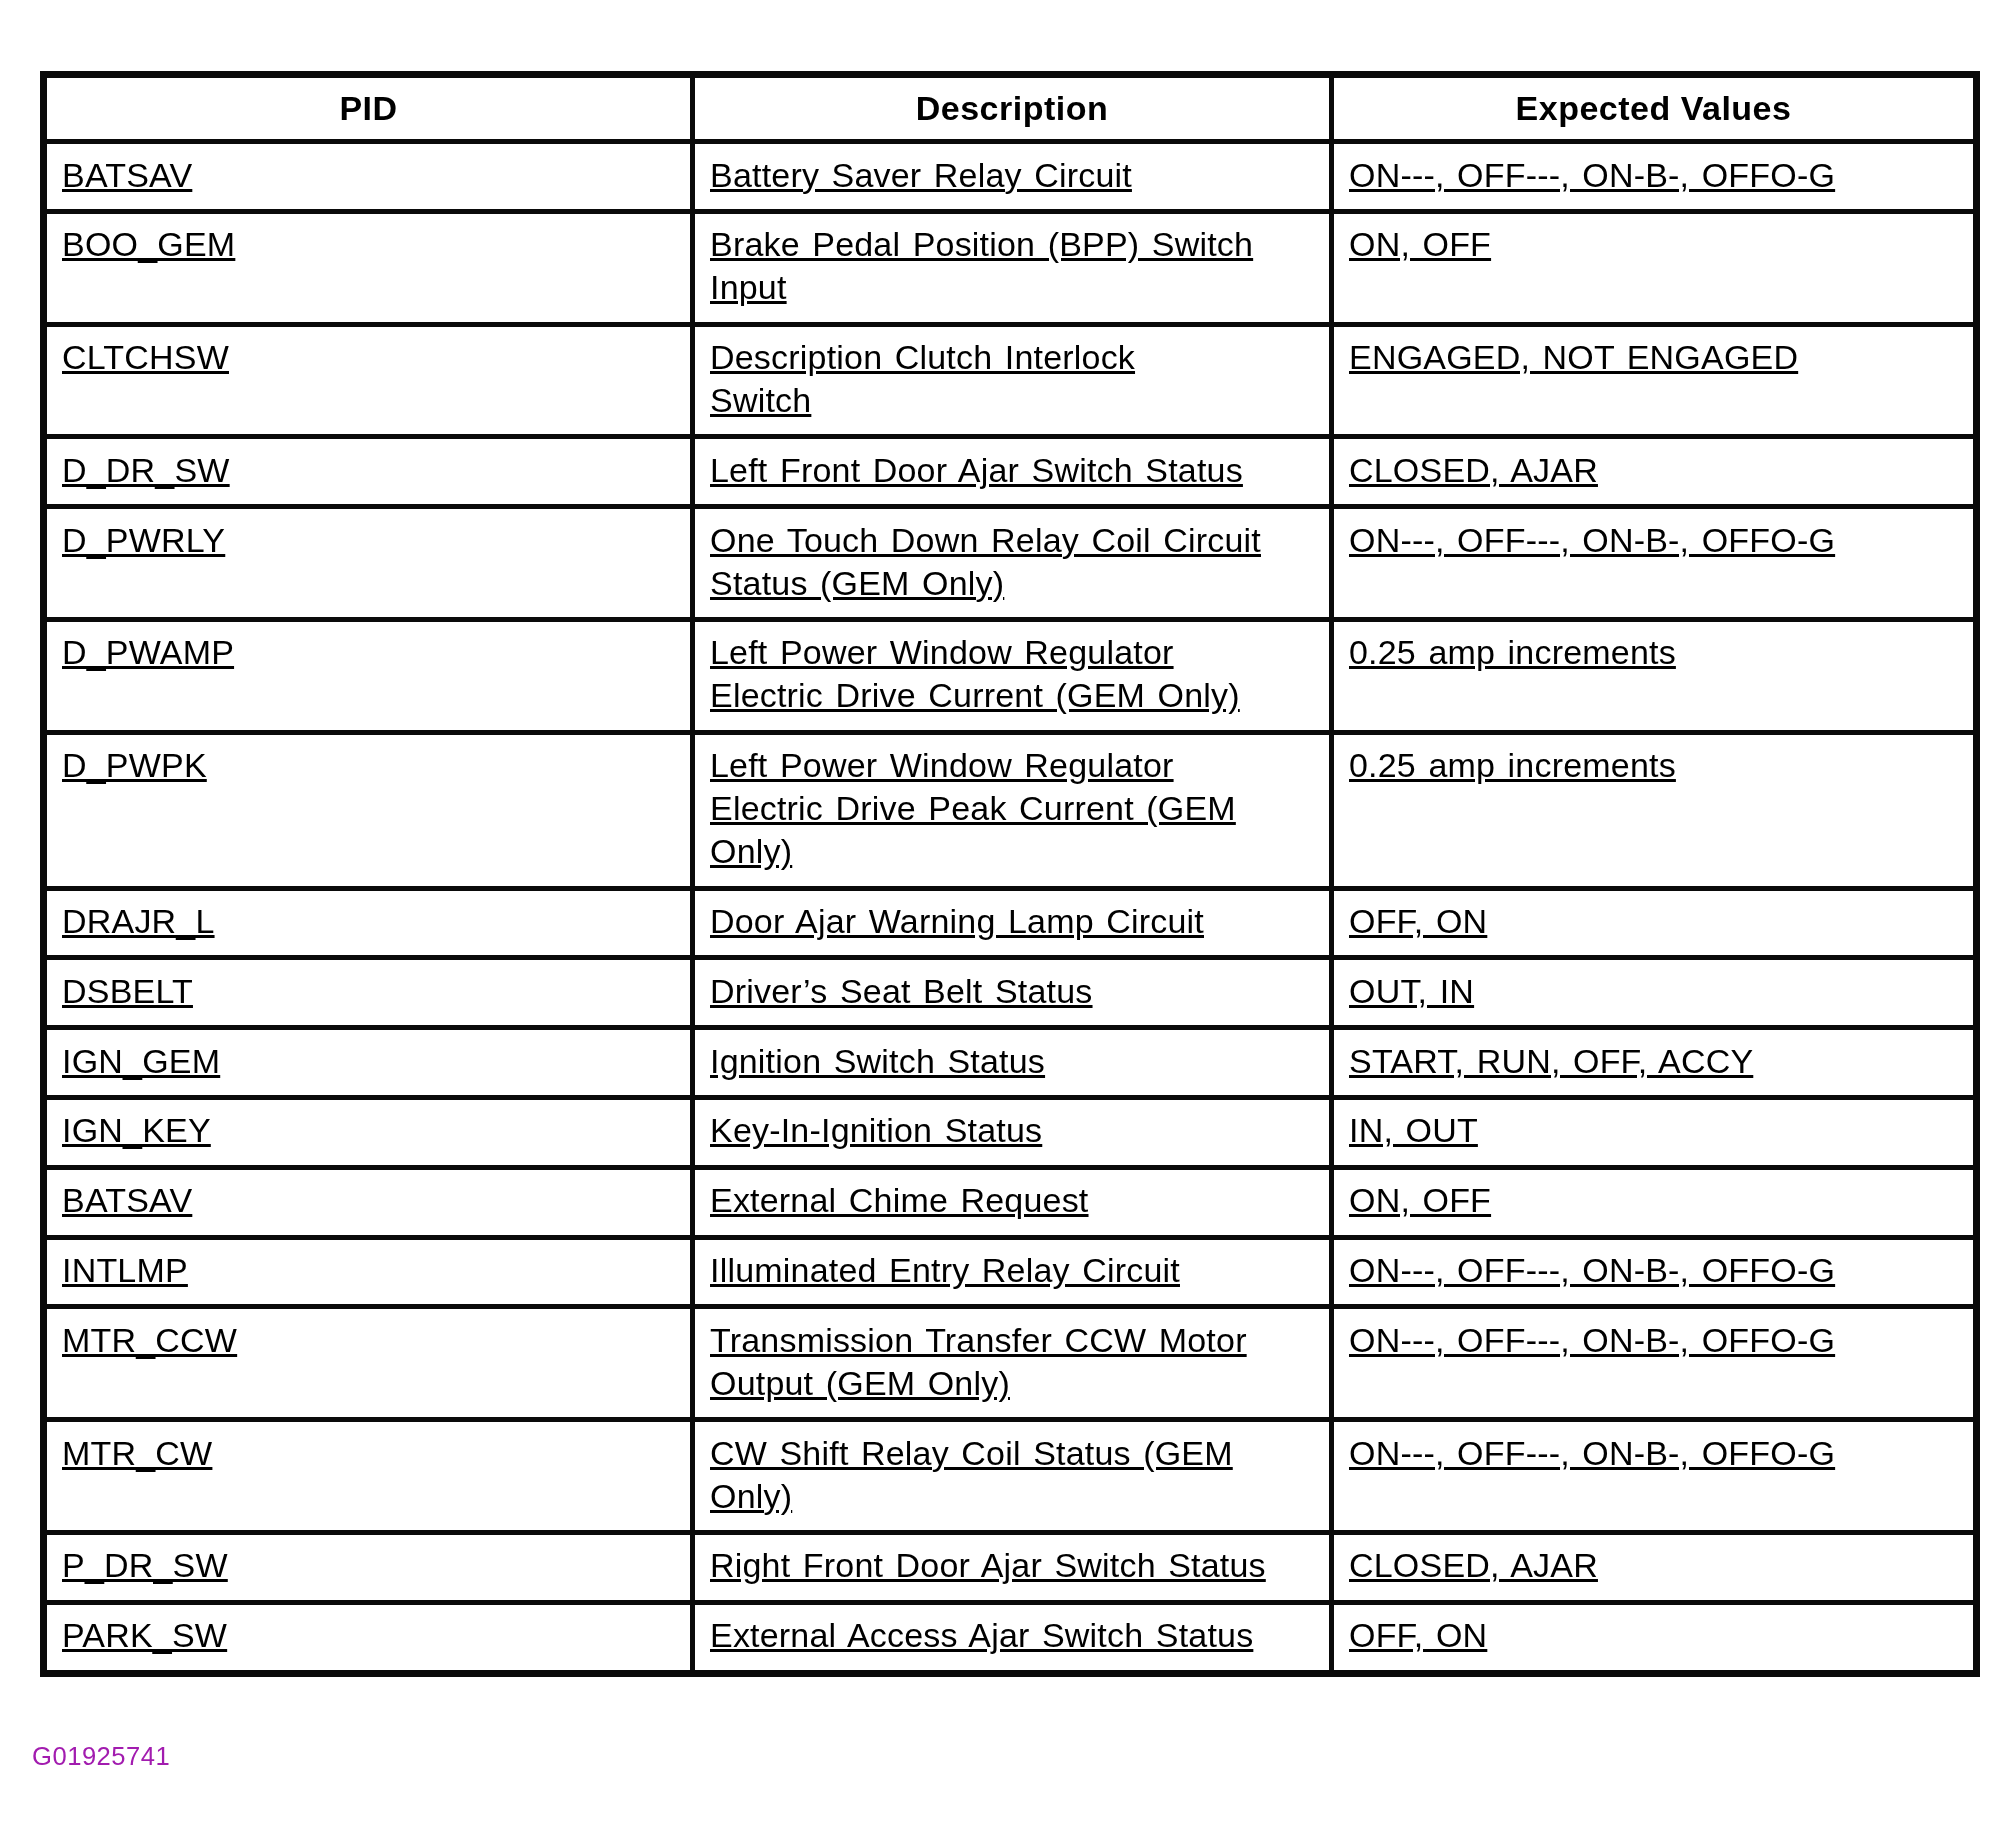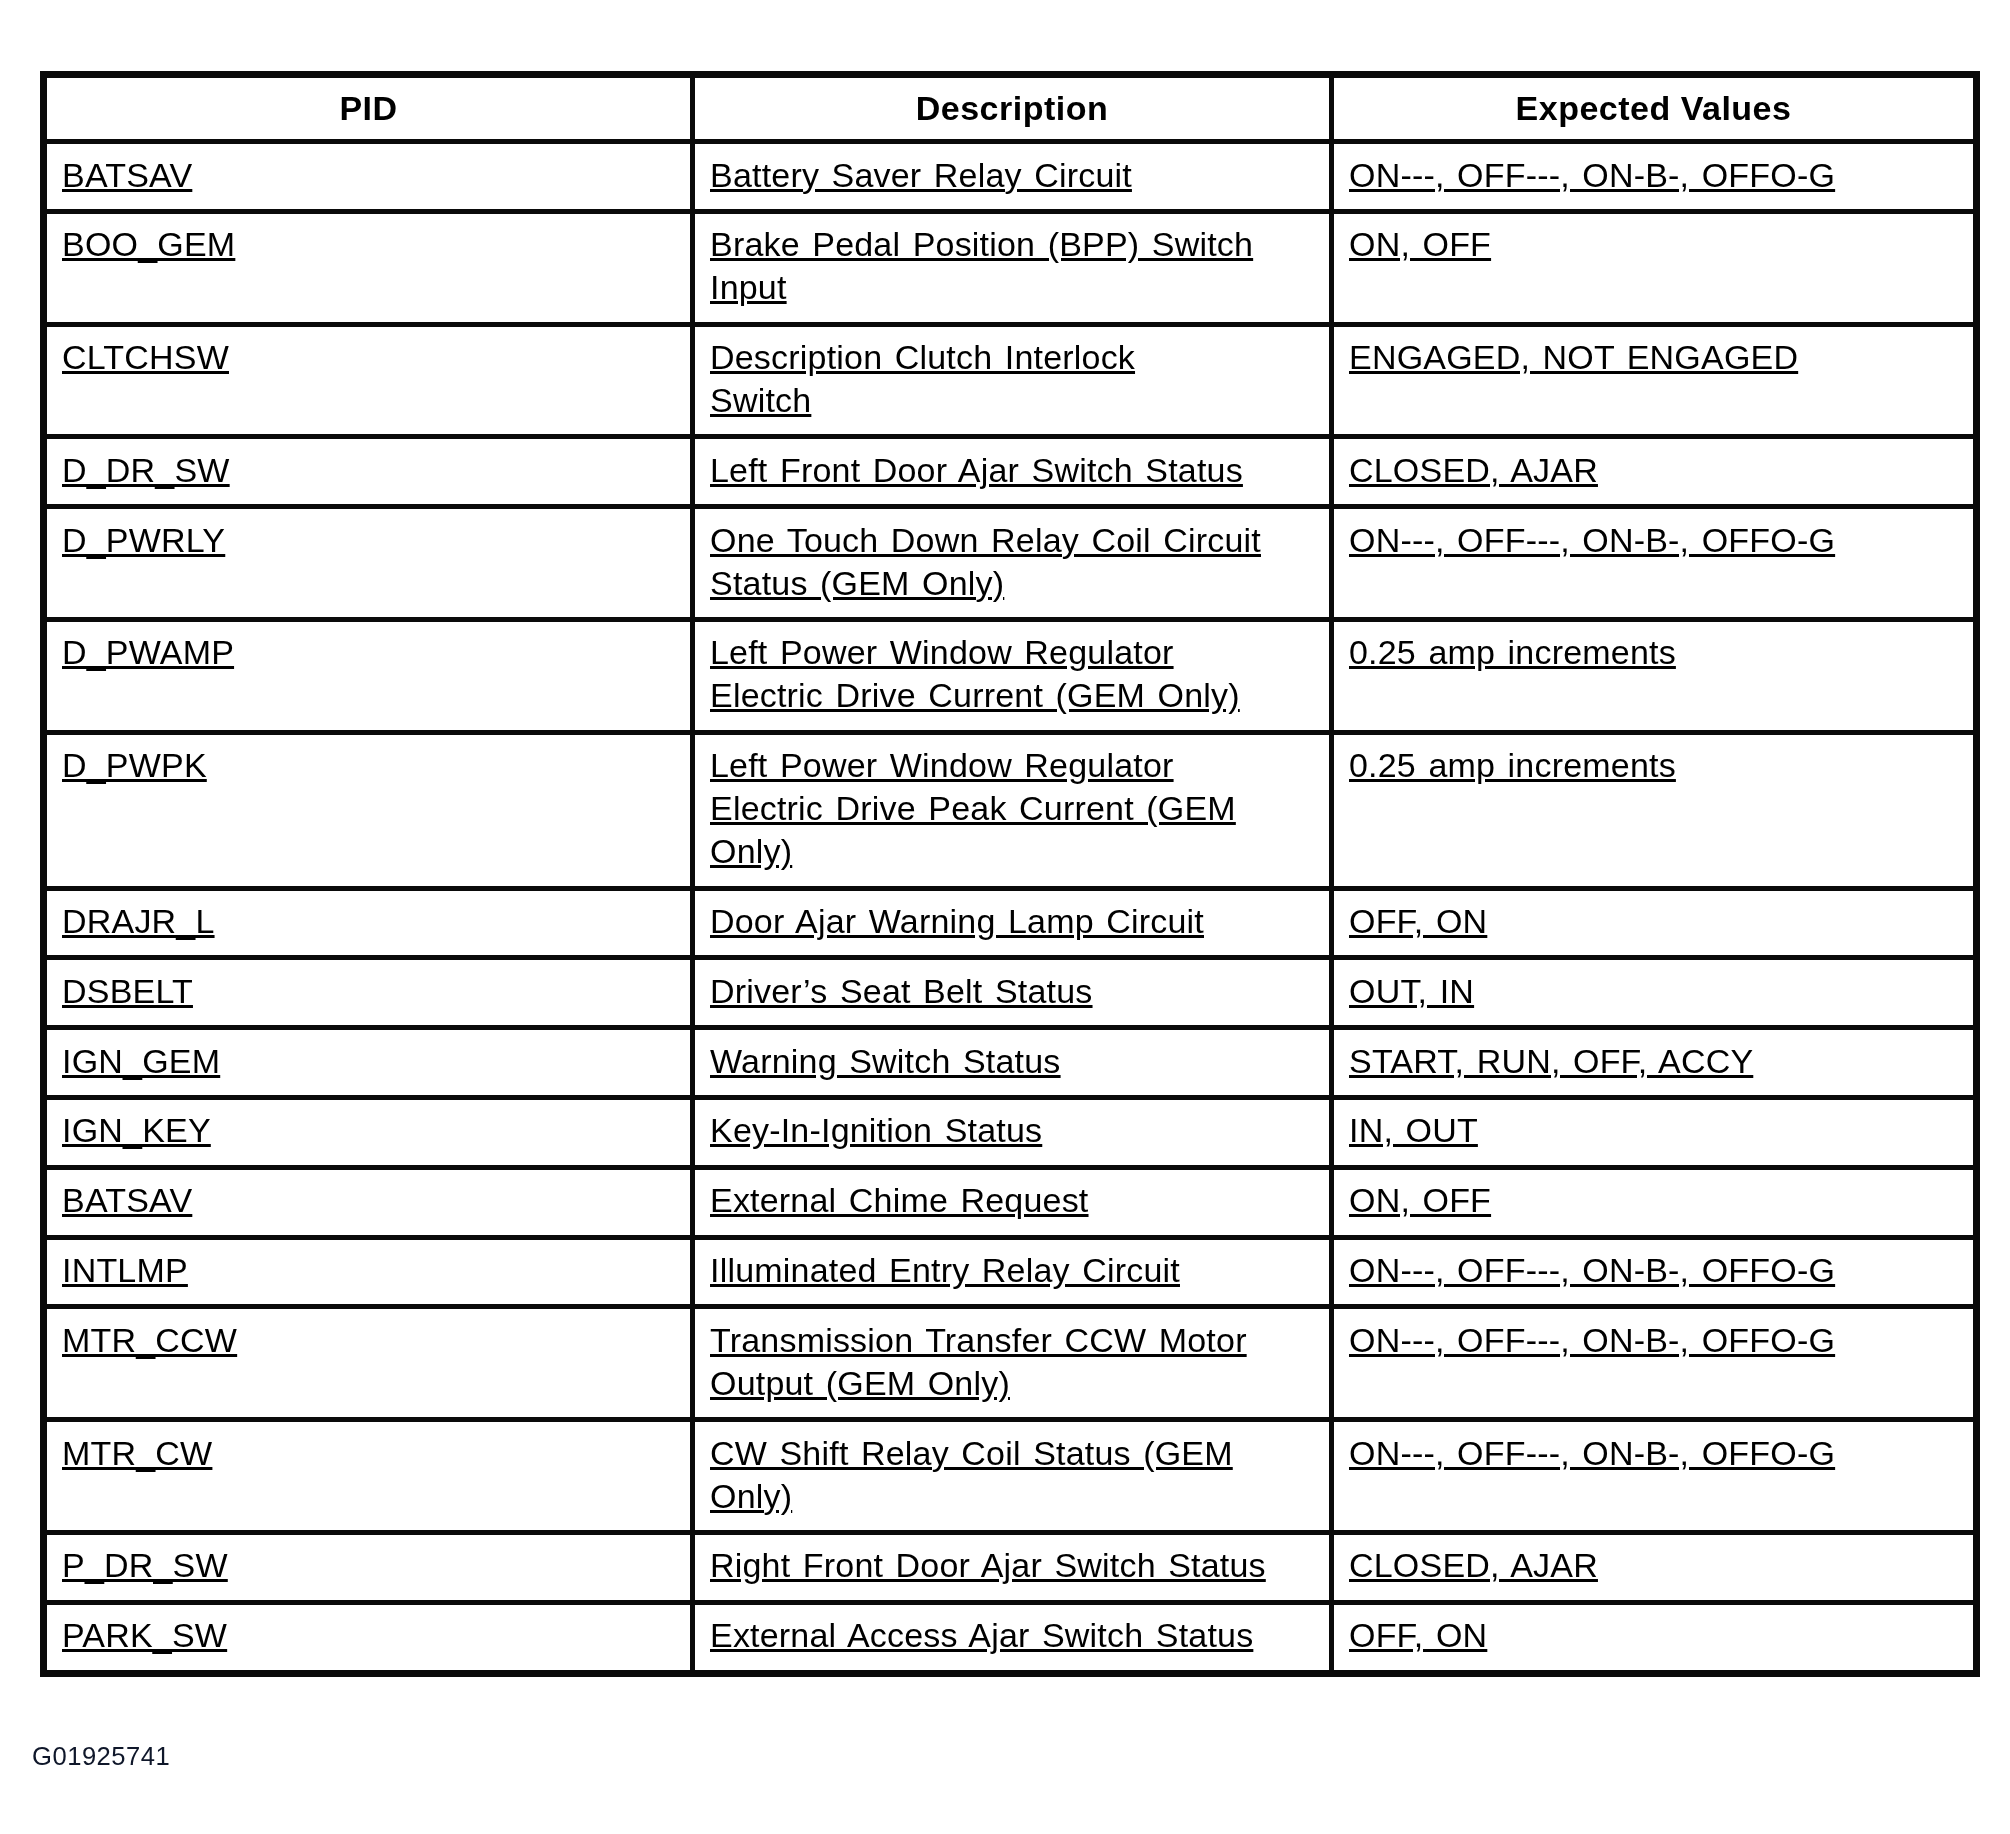--- a/index.html
+++ b/index.html
@@ -47,21 +47,21 @@
     word-spacing: 2.8px;
     letter-spacing: 0.2px;
     text-decoration: underline;
   }
   .figure-code {
     position: absolute;
     left: 32px;
     top: 1741px;
     font-size: 25.6px;
     line-height: 30px;
-    color: #0f172a;
+    color: #a21caf;
     letter-spacing: 0.5px;
   }
 </style>
 </head>
 <body>
 
 <div class="page">
 
   <table class="pid-table">
     <colgroup>
@@ -123,21 +123,21 @@
           <td>Door Ajar Warning Lamp Circuit</td>
           <td>OFF, ON</td>
         </tr>
         <tr>
           <td>DSBELT</td>
           <td>Driver’s Seat Belt Status</td>
           <td>OUT, IN</td>
         </tr>
         <tr>
           <td>IGN_GEM</td>
-          <td>Warning Switch Status</td>
+          <td>Ignition Switch Status</td>
           <td>START, RUN, OFF, ACCY</td>
         </tr>
         <tr>
           <td>IGN_KEY</td>
           <td>Key-In-Ignition Status</td>
           <td>IN, OUT</td>
         </tr>
         <tr>
           <td>BATSAV</td>
           <td>External Chime Request</td>

